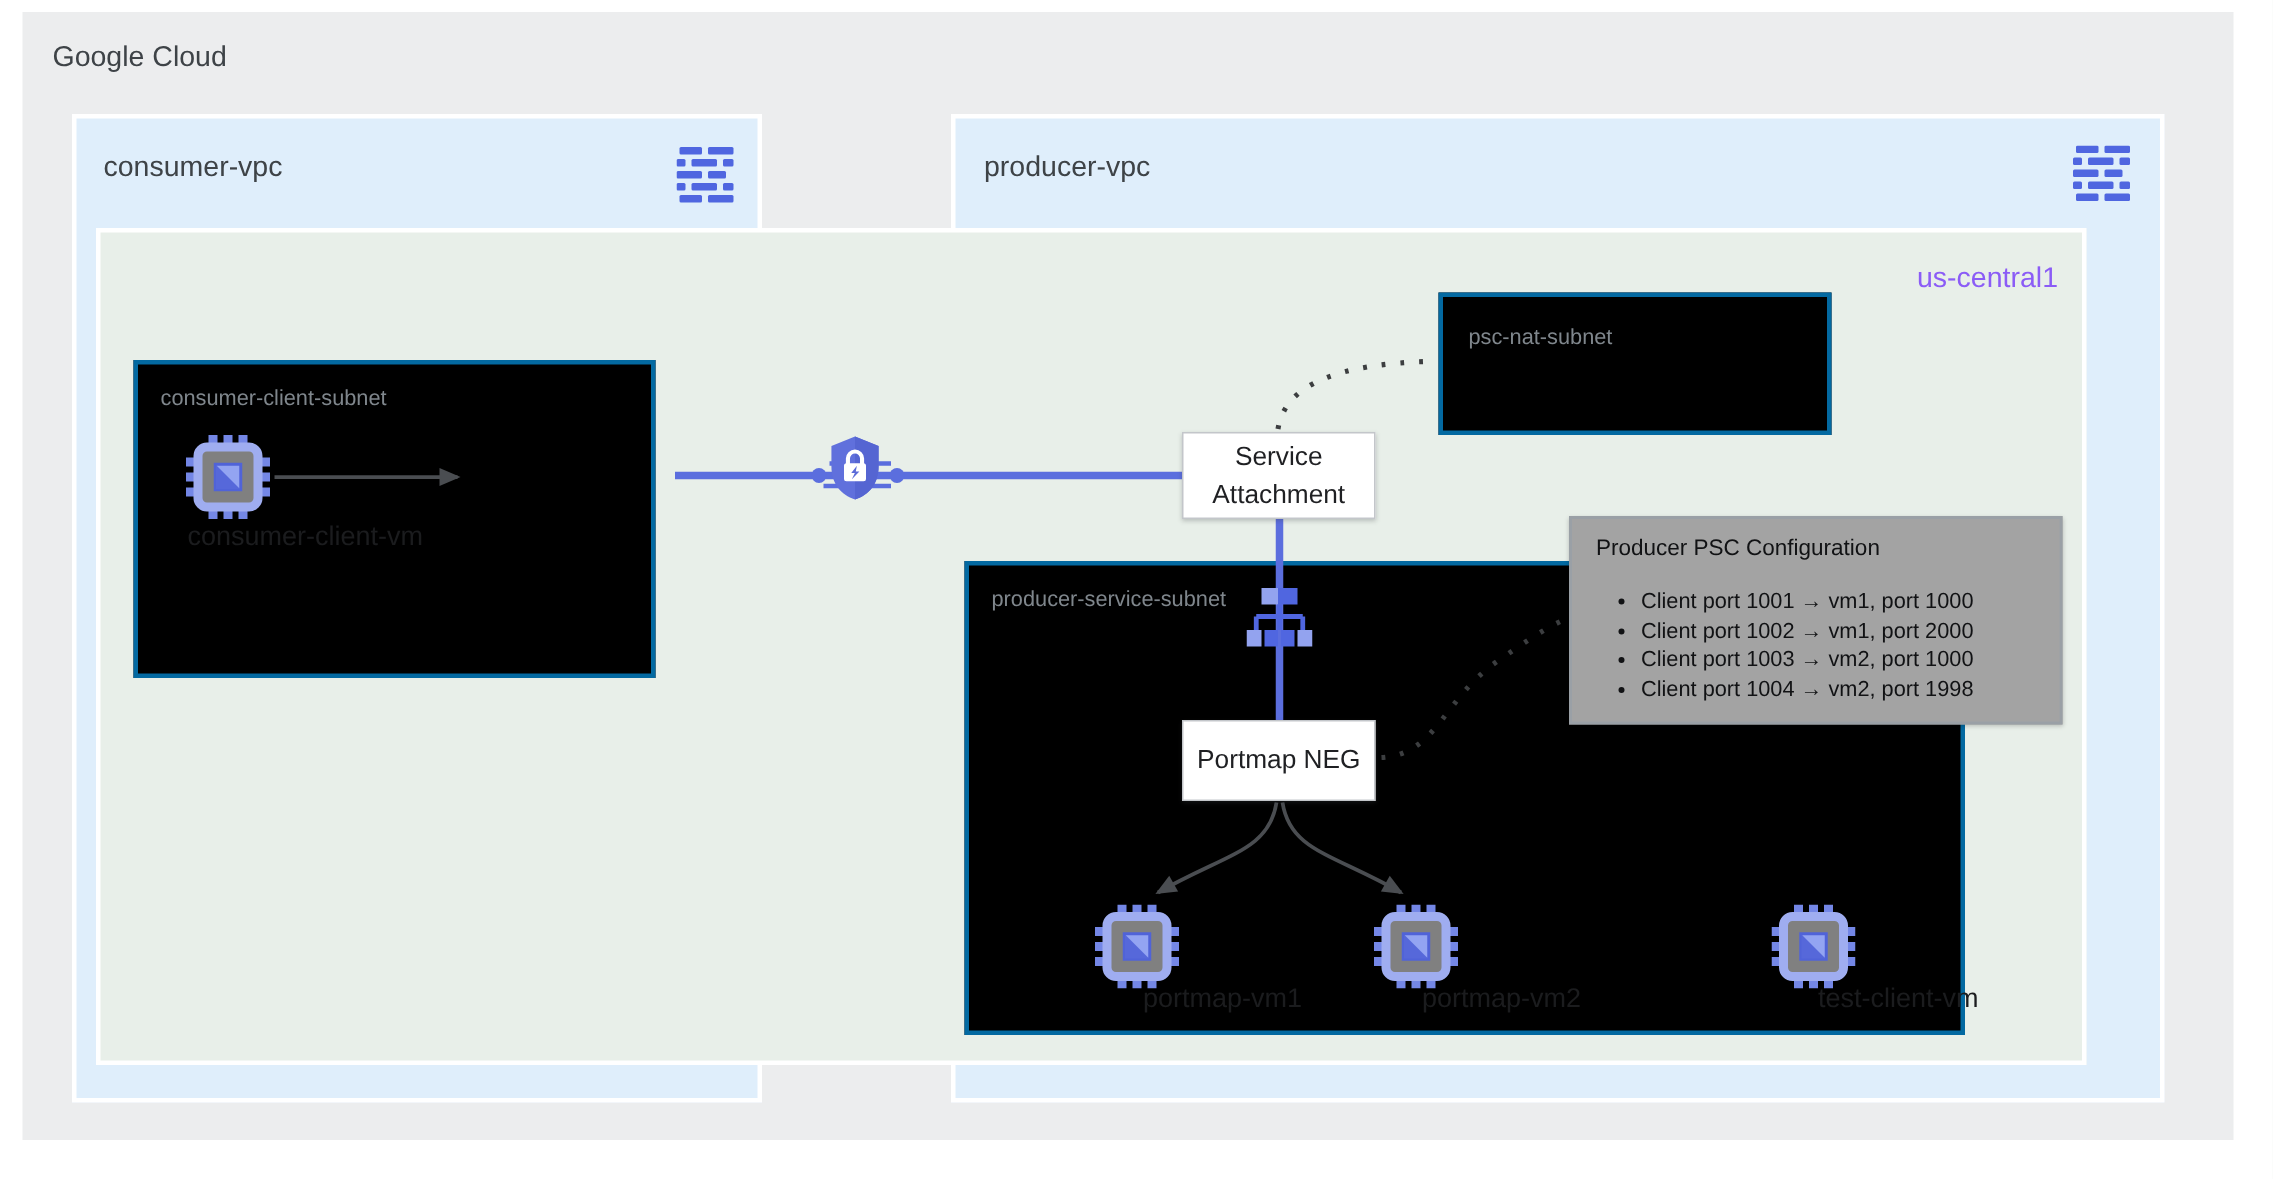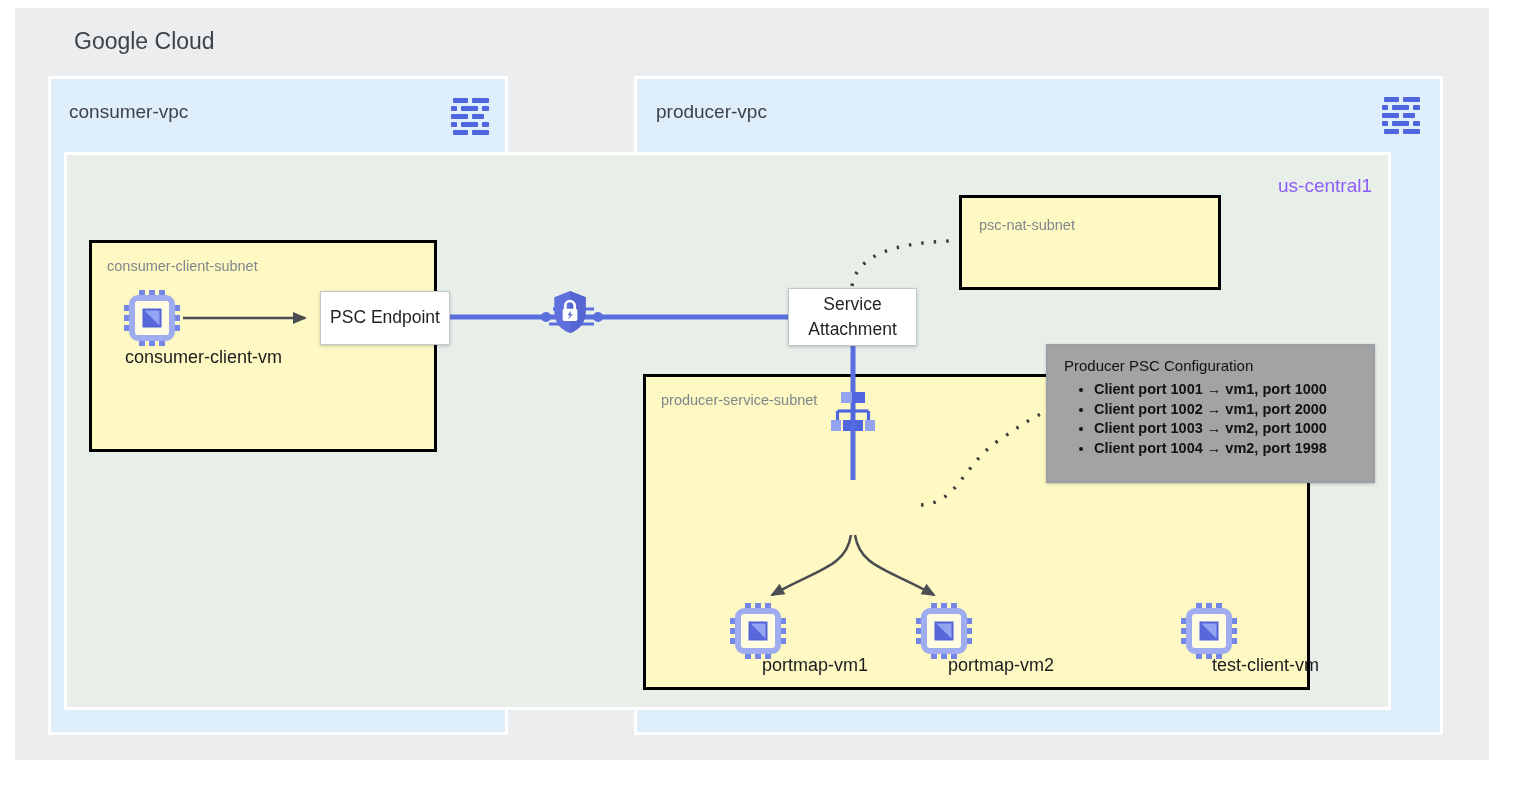--- a/index.html
+++ b/index.html
@@ -1,51 +1,51 @@
 <!DOCTYPE html>
 <html><head>
 <meta charset="utf-8">
 <style>
   html,body{margin:0;padding:0;background:#ffffff;}
   body{font-family:"Liberation Sans","DejaVu Sans",sans-serif;color:#202124;}
   .canvas{position:relative;width:1515px;height:786px;overflow:hidden;background:#ffffff;}
   .abs{position:absolute;box-sizing:border-box;}
 
   .gcp{left:15px;top:8px;width:1474px;height:752px;background:#ecedee;}
-  .gcp-title{left:35px;top:28px;font-size:23px;color:#3e4347;margin-left:39px;}
+  .gcp-title{left:35px;top:28px;font-size:19px;color:#3e4347;}
 
   .vpc{background:#dfeefb;border:3px solid #ffffff;}
   .vpc-consumer{left:48px;top:76px;width:460px;height:659px;}
   .vpc-producer{left:634px;top:76px;width:809px;height:659px;}
   .vpc-label{font-size:19px;color:#3e4347;text-align:center;}
   .vpc-icon{width:40px;height:40px;}
 
   .region{left:64px;top:152px;width:1327px;height:558px;background:#e8efe9;border:3px solid #ffffff;}
   .region-label{position:absolute;right:16px;top:20px;font-size:19px;color:#8b5cf6;}
 
-  .subnet{background:#fef9c3;border:3px solid #000000;}
+  .subnet{background:#000000;border:3px solid #0369a1;}
   .subnet-label{position:absolute;left:15px;top:15px;font-size:14.5px;color:#7f868c;}
   .sn-consumer{left:76px;top:240px;width:348px;height:212px;margin-left:13px;}
   .sn-pscnat{left:959px;top:195px;width:262px;height:95px;}
   .sn-producer{left:643px;top:374px;width:667px;height:316px;}
 
   .nodebox{background:#ffffff;border:1px solid #c3c6ca;box-shadow:0 1px 3px rgba(60,64,67,.28);
            display:flex;align-items:center;justify-content:center;text-align:center;
            font-size:17.5px;color:#1f2023;line-height:1.45;}
   .nb-endpoint{left:320px;top:291px;width:130px;height:54px;}
   .nb-attach{left:788px;top:288px;width:129px;height:58px;padding:16px 14px;}
   .nb-neg{left:788px;top:480px;width:129px;height:54px;}
 
   .vm{width:56px;height:56px;}
   .vm-label{position:absolute;width:220px;text-align:right;font-size:18px;color:#1b1c1e;}
 
   .configbox{left:1046px;top:344px;width:329px;height:139px;background:#a3a3a3;
              border:2px solid #9aa0a6;box-shadow:0 1px 3px rgba(0,0,0,.22);padding:11px 14px 0 16px;}
   .config-title{font-size:15px;color:#111214;}
-  .configbox ul{margin:6px 0 0 0;padding-left:30px;font-weight:bold;}
+  .configbox ul{margin:18px 0 0 0;padding-left:30px;}
   .configbox li{font-size:14.5px;line-height:19.5px;color:#111214;}
 
   svg.overlay{left:0;top:0;width:1515px;height:786px;pointer-events:none;}
 </style>
 </head>
 <body>
 
 <div class="canvas">
 
   <div class="abs gcp"></div>
@@ -127,25 +127,25 @@
 
     <path d="M853,346 V480" stroke="#5b6ede" stroke-width="5" fill="none"></path>
 
     <path d="M851,535 C846,567 818,569 772,595" stroke="#4a4d51" stroke-width="2.5" fill="none" marker-end="url(#arr)"></path>
     <path d="M855,535 C860,567 888,569 934,595" stroke="#4a4d51" stroke-width="2.5" fill="none" marker-end="url(#arr)"></path>
 
     <path d="M852,286 C857,254 897,243 950,241" stroke="#3c3e40" stroke-width="3.4" fill="none" stroke-dasharray="2.5 10"></path>
     <path d="M921,505 C958,503 962,466 998,441 C1014,430 1028,420 1041,414" stroke="#3c3e40" stroke-width="3.4" fill="none" stroke-dasharray="2.5 10"></path>
   </svg>
 
-  <div class="abs nodebox nb-endpoint">
-    <span>PSC Endpoint</span>
-  </div>
   <div class="abs nodebox nb-attach">
     <span>Service Attachment</span>
+  </div>
+  <div class="abs nodebox nb-neg">
+    <span>Portmap NEG</span>
   </div>
 
   <svg class="abs" style="left:553px;top:290px;width:34px;height:44px;" viewBox="0 0 32 42">
     <path d="M16,1 L31,7 V20 C31,31 25,38 16,41 C7,38 1,31 1,20 V7 Z" fill="#6070dc"></path>
     <path d="M16,1 L31,7 V20 C31,31 25,38 16,41 Z" fill="#5565d2"></path>
     <path d="M11.5,19 v-4 a4.5,4.5 0 0 1 9,0 v4" fill="none" stroke="#ffffff" stroke-width="2.6"></path>
     <rect x="9" y="18" width="14" height="11.5" rx="1.6" fill="#ffffff"></rect>
     <path d="M17.2,19.6 L13.6,24.2 h2.3 l-1.9,3.9 L18.8,23.2 h-2.3 Z" fill="#5b6bd8"></path>
   </svg>
 

